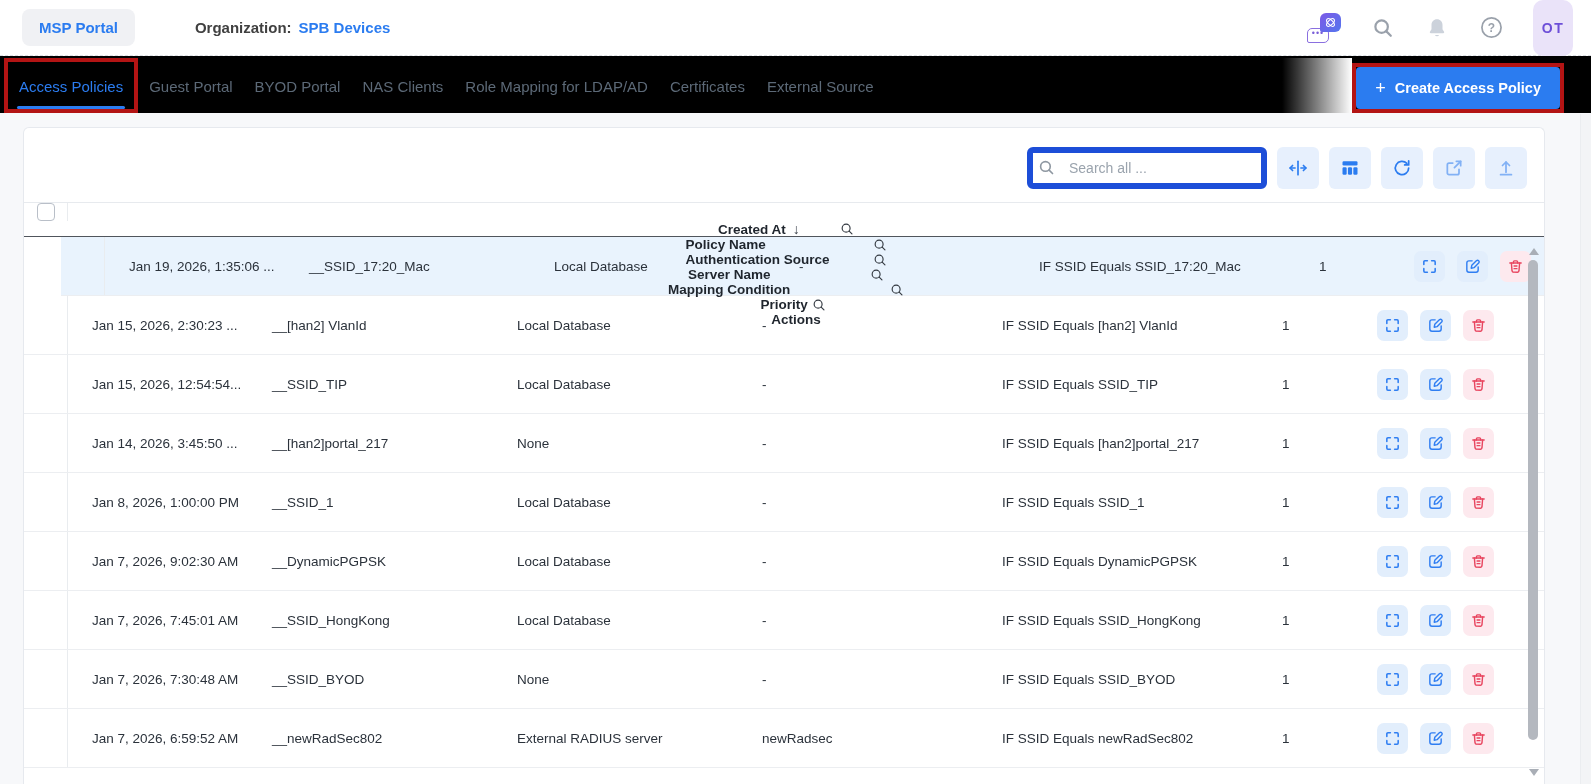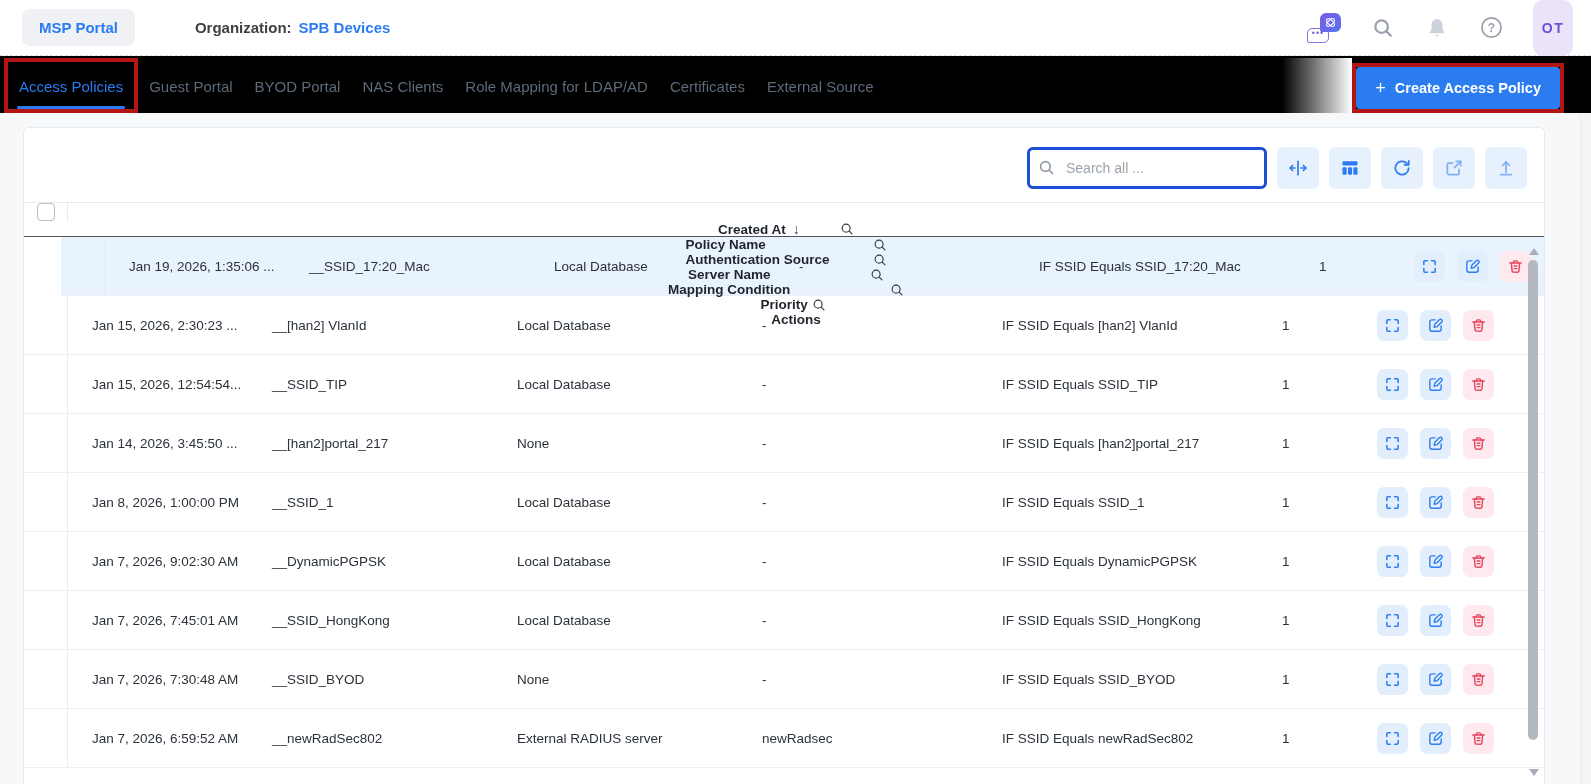--- a/index.html
+++ b/index.html
@@ -49,21 +49,21 @@
   
   .page { height:671px; padding:14px 46px 0 23px; }
   .card { background:#fff; border:1px solid #e6e9ee; border-bottom:none;
           border-radius:6px 6px 0 0; height:100%; position:relative; }
 
   
   .card-toolbar { display:flex; justify-content:flex-end; align-items:center;
                   padding:19px 17px 13px; gap:10px; }
   .search-wrap { position:relative; margin-right:0; }
   .search-wrap svg { position:absolute; left:11px; top:12px; }
-  .search-input { width:240px; height:42px; border:3px solid #1d4ed8; border-radius:6px;
+  .search-input { width:240px; height:42px; border:6px solid #1d4ed8; border-radius:6px;
                   padding:0 10px 0 36px; font-size:14px; font-family:inherit; color:#333;
                   outline:none; }
   .search-input::placeholder { color:#9aa3ad; }
   .tool-btn { width:42px; height:42px; border:none; border-radius:6px; background:#e7f0fd;
               display:flex; align-items:center; justify-content:center; cursor:pointer; }
 
   
   .thead { display:flex; align-items:center; height:35px;
            border-top:1px solid #e7eaee; border-bottom:1px solid #50555c;
            font-weight:bold; font-size:13.5px; color:#1f252d;flex-direction:column; }

